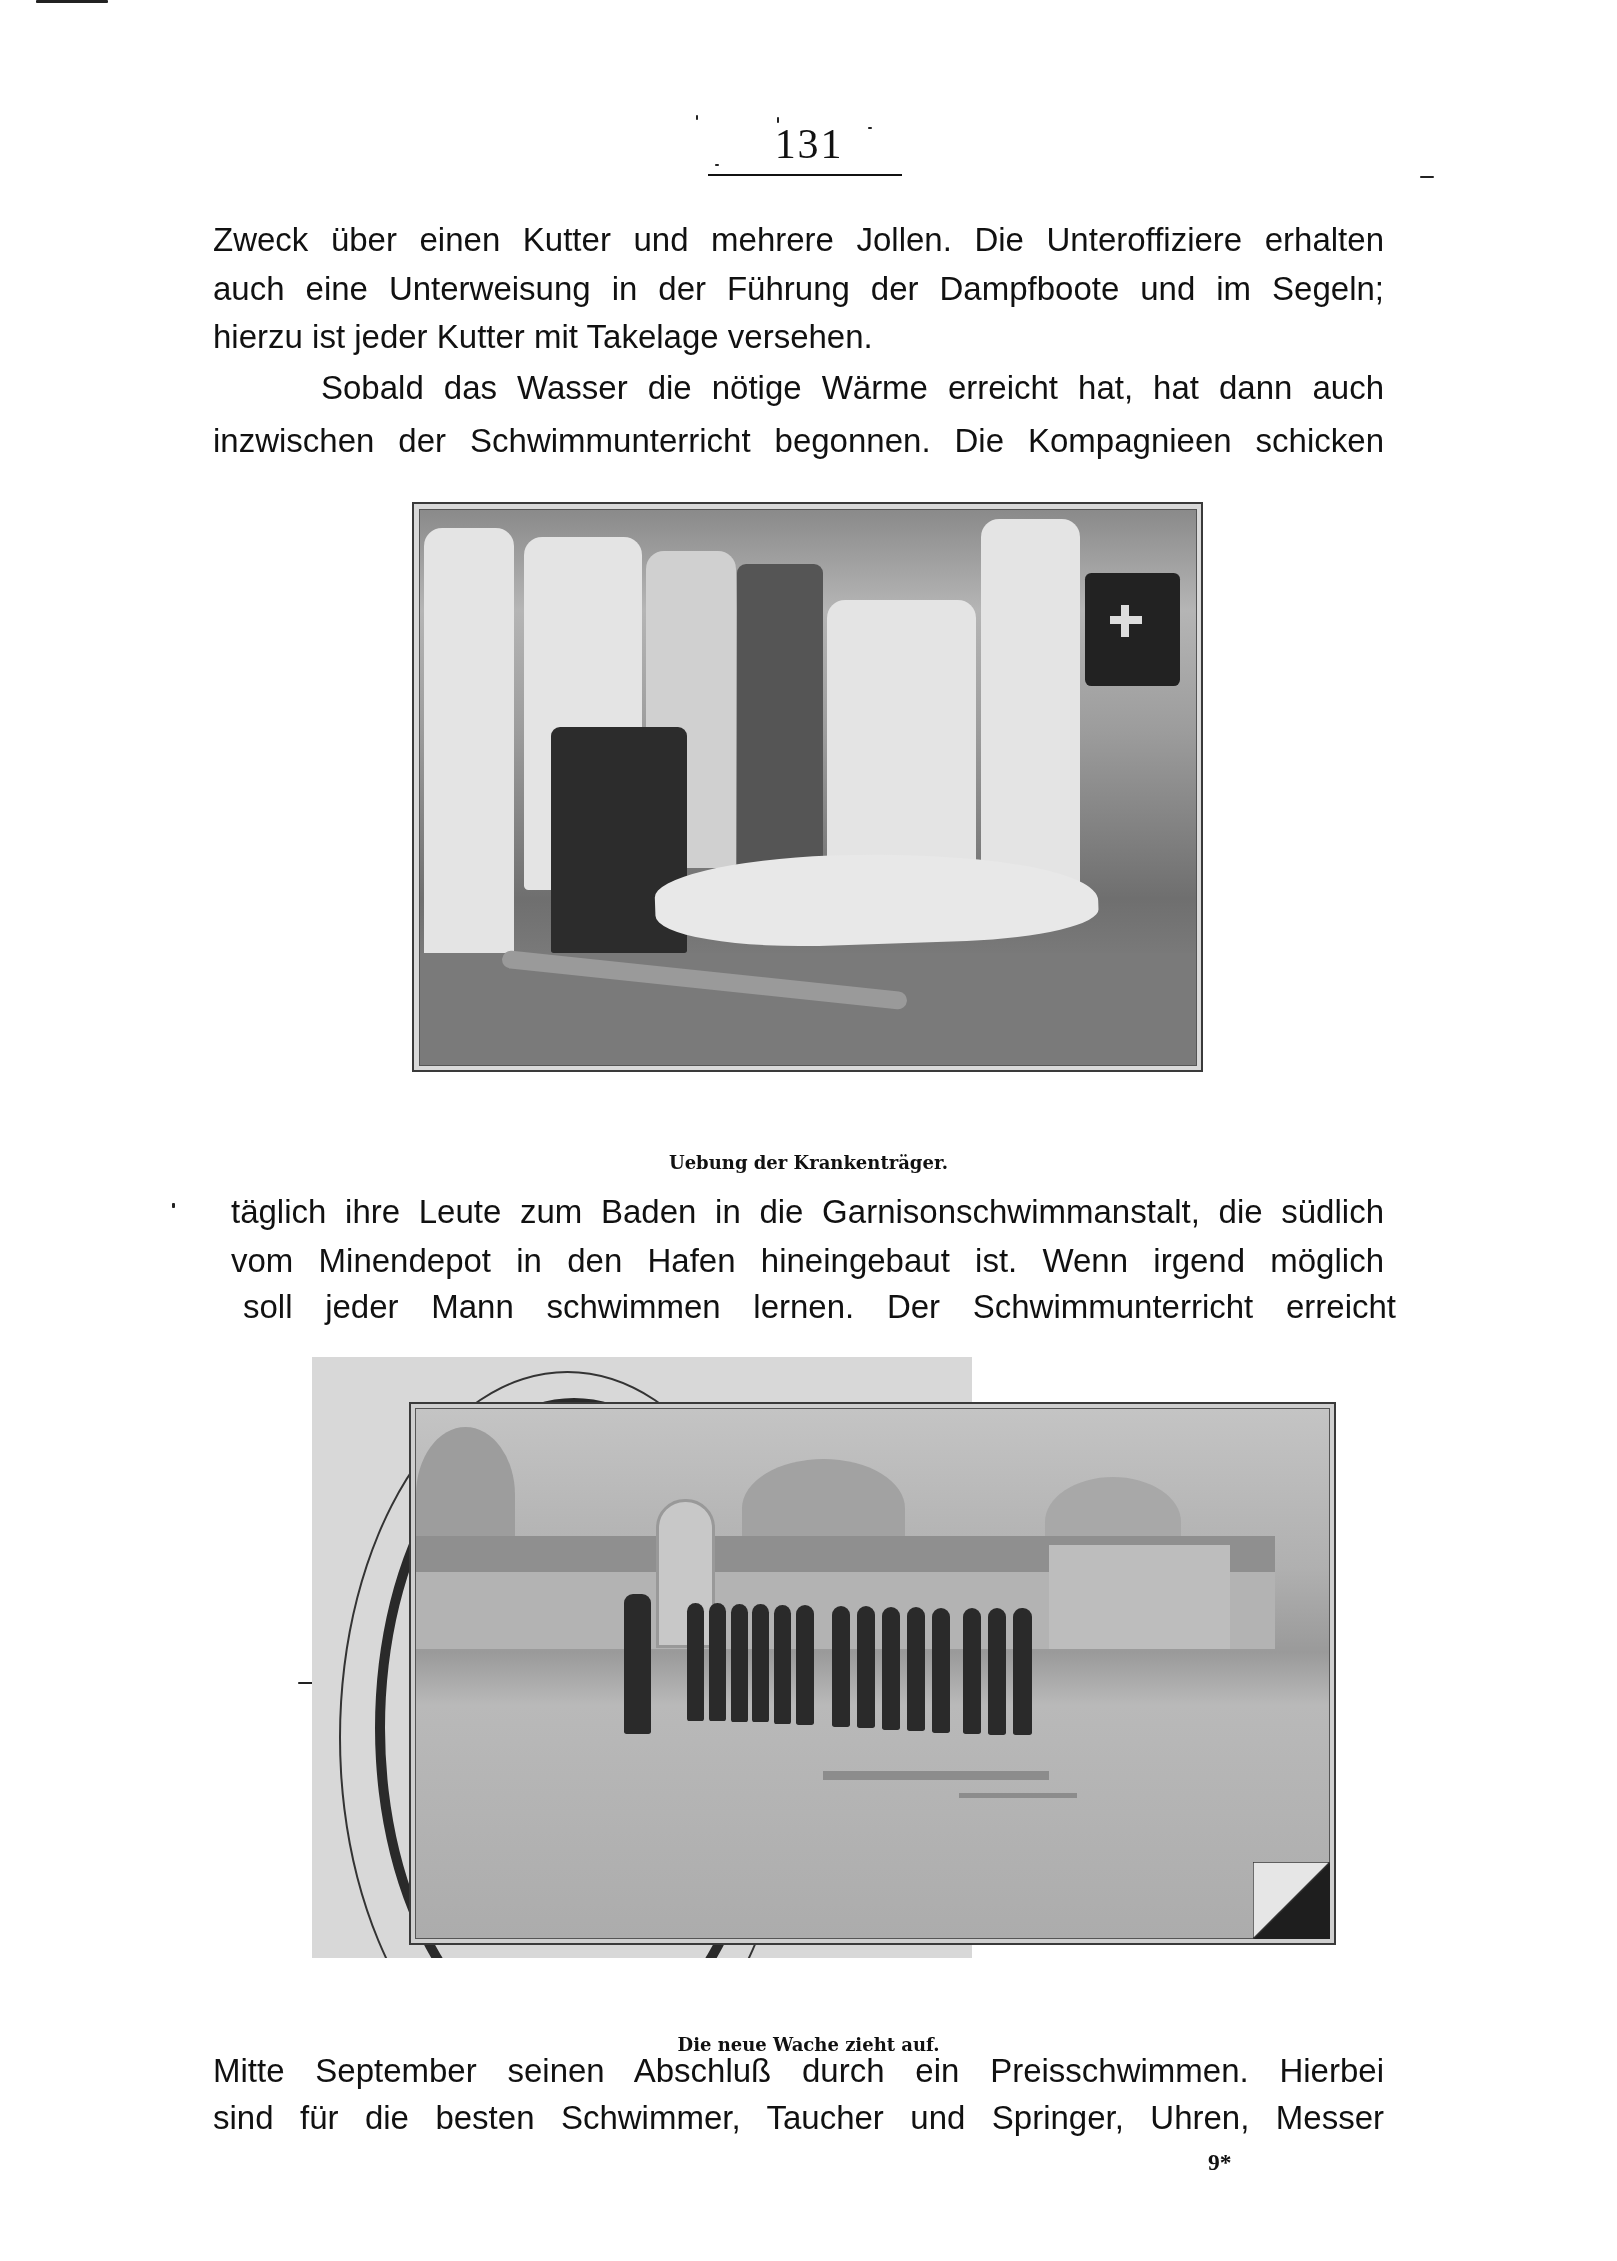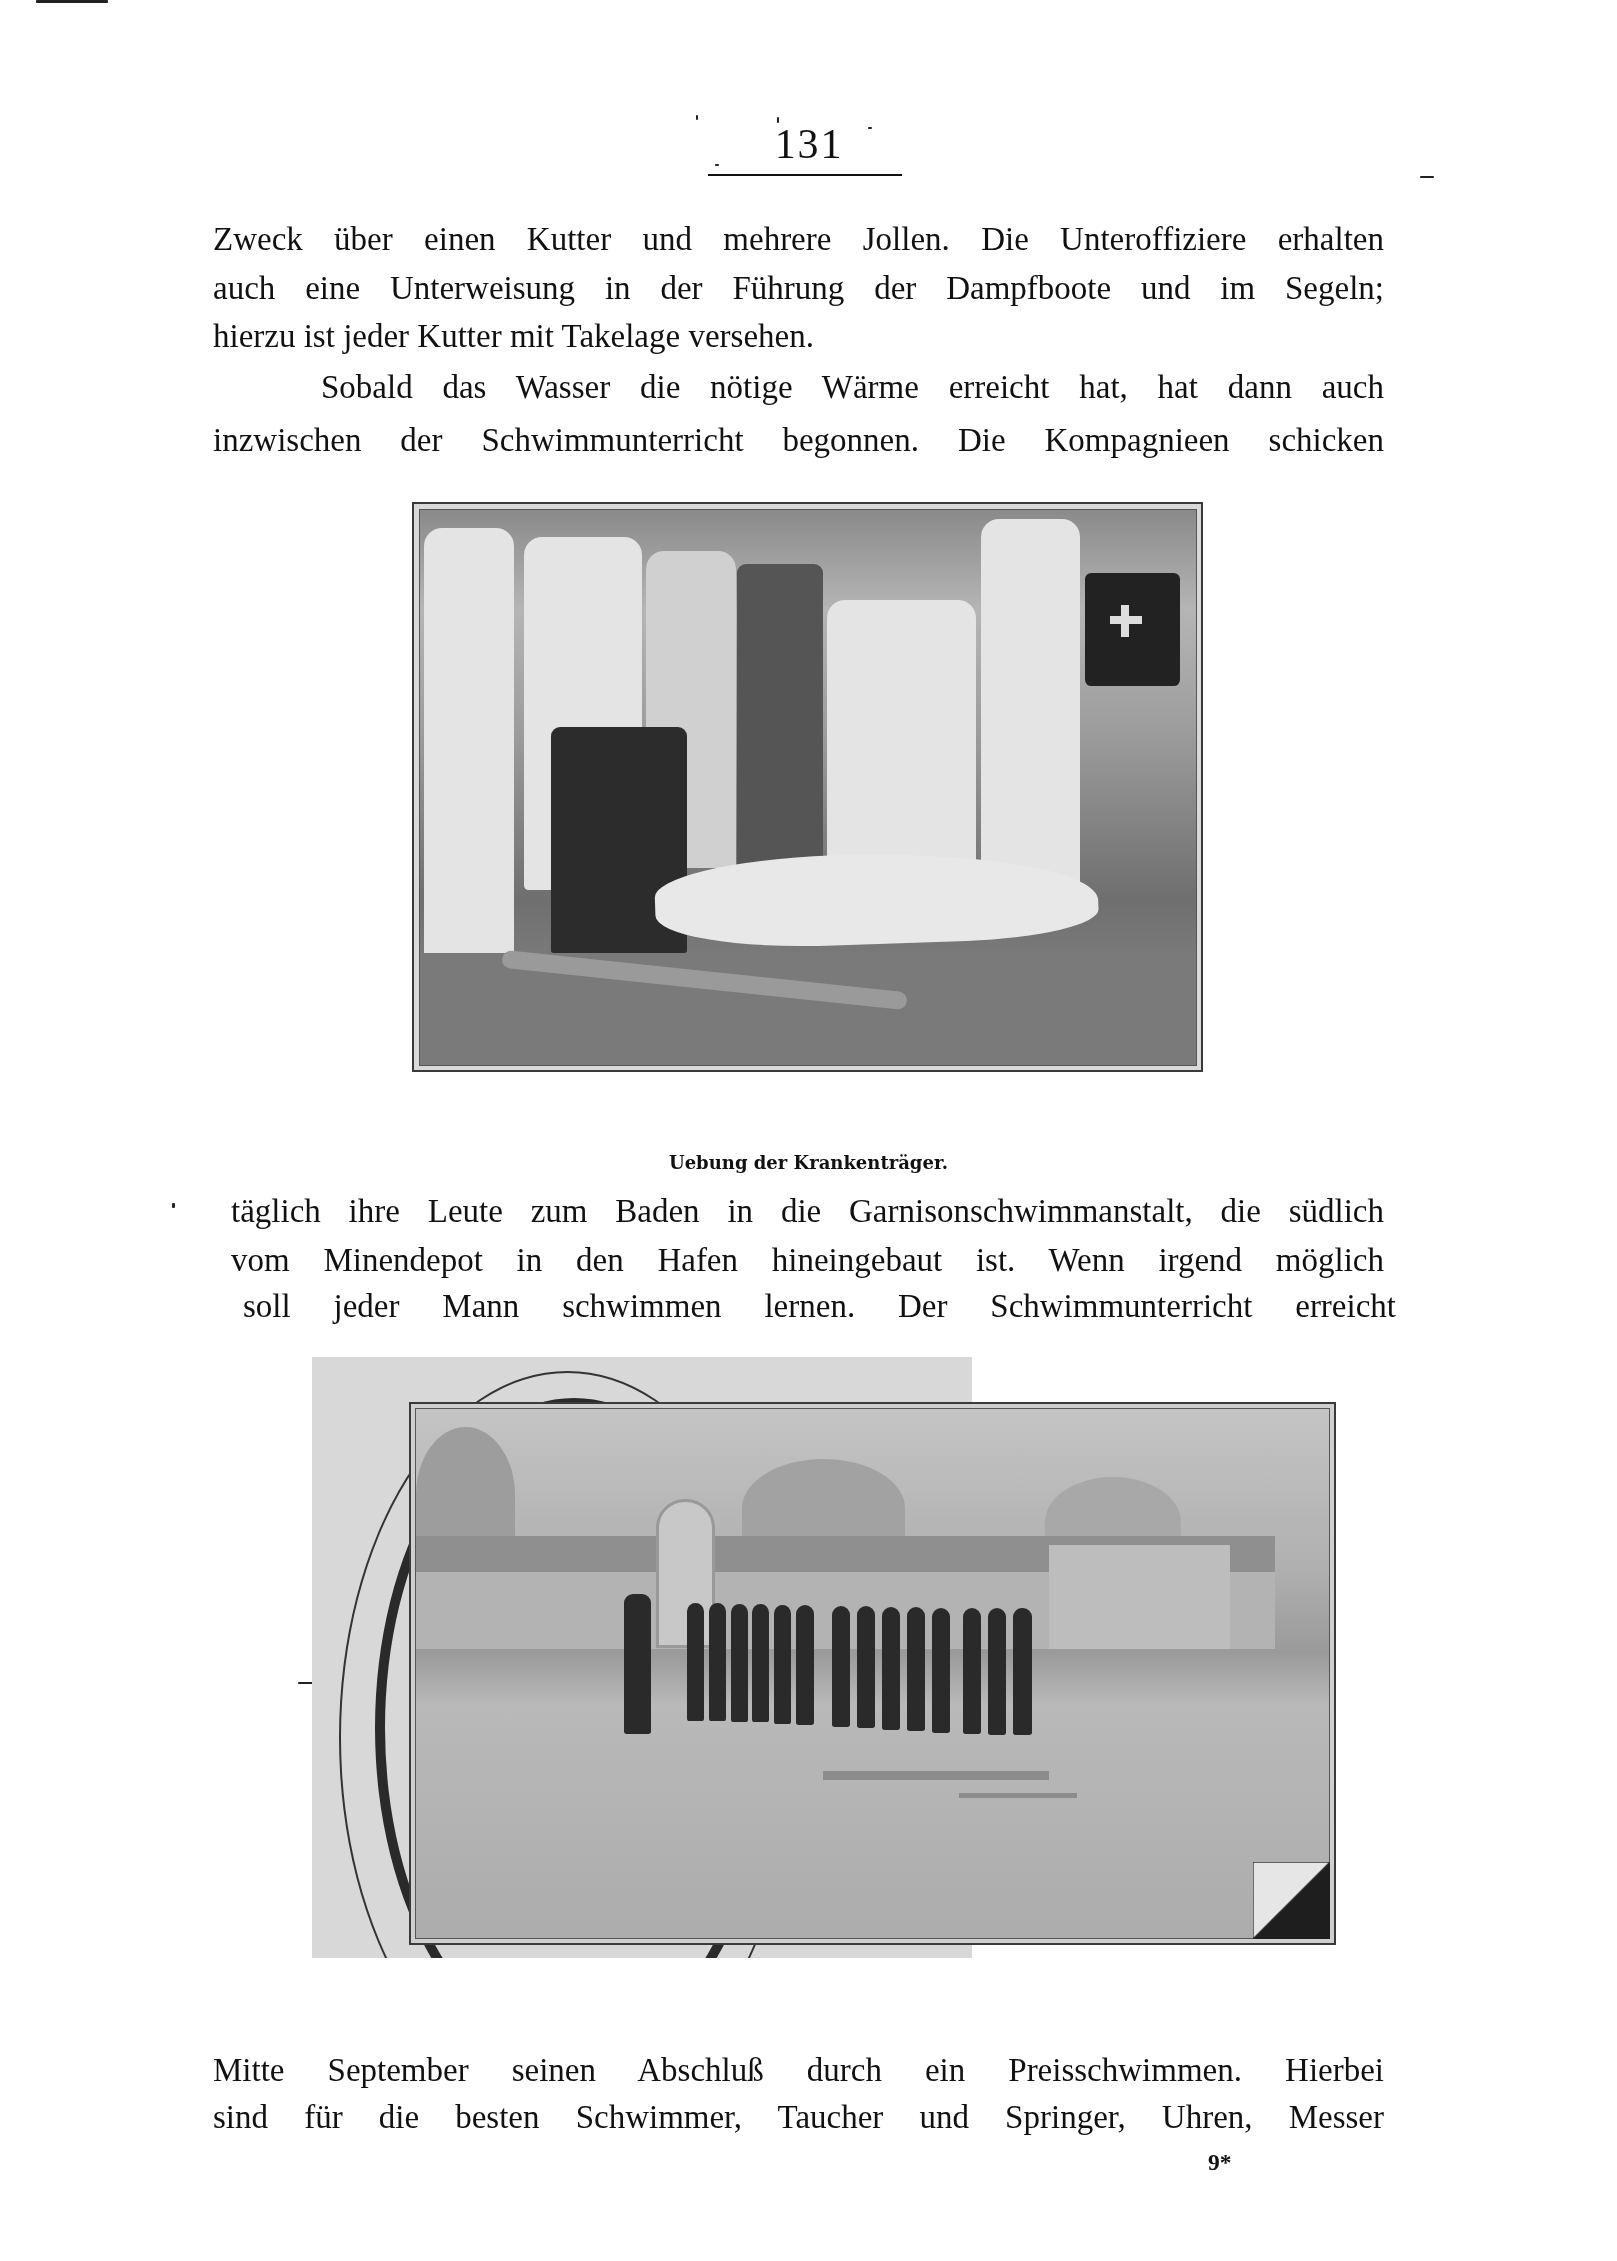--- a/index.html
+++ b/index.html
@@ -7,21 +7,21 @@
          font-family: "DejaVu Serif", serif; color: #111111; }
   .page { position: absolute; left: 0; top: 0; width: 1617px; height: 2308px; background: #ffffff; }
 
   
   .speck { position: absolute; background: #222; border-radius: 0.9px; }
 
   .page-number { position: absolute; left: 764px; top: 122px; width: 90px; text-align: center;
                  font-family: "Liberation Serif", serif; font-size: 42px; line-height: 45px; letter-spacing: 1.8px; }
   .header-rule { position: absolute; left: 708px; top: 174px; width: 194px; height: 1.8px; background: #111; }
 
-  .text-line { position: absolute; font-family: Liberation Serif, serif; font-size: 33px; line-height: 45px;
+  .text-line { position: absolute; font-family: Liberation Sans, sans-serif; font-size: 33px; line-height: 45px;
                white-space: nowrap; color: #111; text-align: justify; text-align-last: justify; }
   .line-full { left: 213px; width: 1171px; }
   .line-indent { left: 321px; width: 1063px; }
   .line-last { text-align-last: left; }
 
   .caption { position: absolute; left: 0; width: 1617px; text-align: center;
              font-family: "DejaVu Serif", serif; font-weight: bold; font-size: 18px; line-height: 27px; color: #111; margin-top: 46px; }
 
   
   .photo1 { position: absolute; left: 412px; top: 502px; width: 791px; height: 570px;
@@ -140,19 +140,20 @@
         <div class="shape" style="left:407px;top:362px;width:226px;height:9px;background:#8c8c8c;"></div>
         <div class="shape" style="left:543px;top:384px;width:118px;height:5.4px;background:#8c8c8c;"></div>
       </div>
 
       <svg class="photo2-corner" viewBox="0 0 170 170">
         <polygon points="0,170 170,0 170,170" fill="#1e1e1e"></polygon>
         <polygon points="0,170 170,0 0,0" fill="#e6e6e6" stroke="#333" stroke-width="3"></polygon>
       </svg>
     </div>
   </div>
+  <div class="caption" style="top:1985px;">Die neue Wache zieht auf.</div>
 
   <div class="text-line line-full" style="top:2048px;">Mitte September seinen Abschluß durch ein Preisschwimmen.  Hierbei</div>
   <div class="text-line line-full" style="top:2095px;">sind für die besten Schwimmer, Taucher und Springer, Uhren, Messer</div>
 
   <div class="signature">9*</div>
 </div>
 
 
 </body></html>

